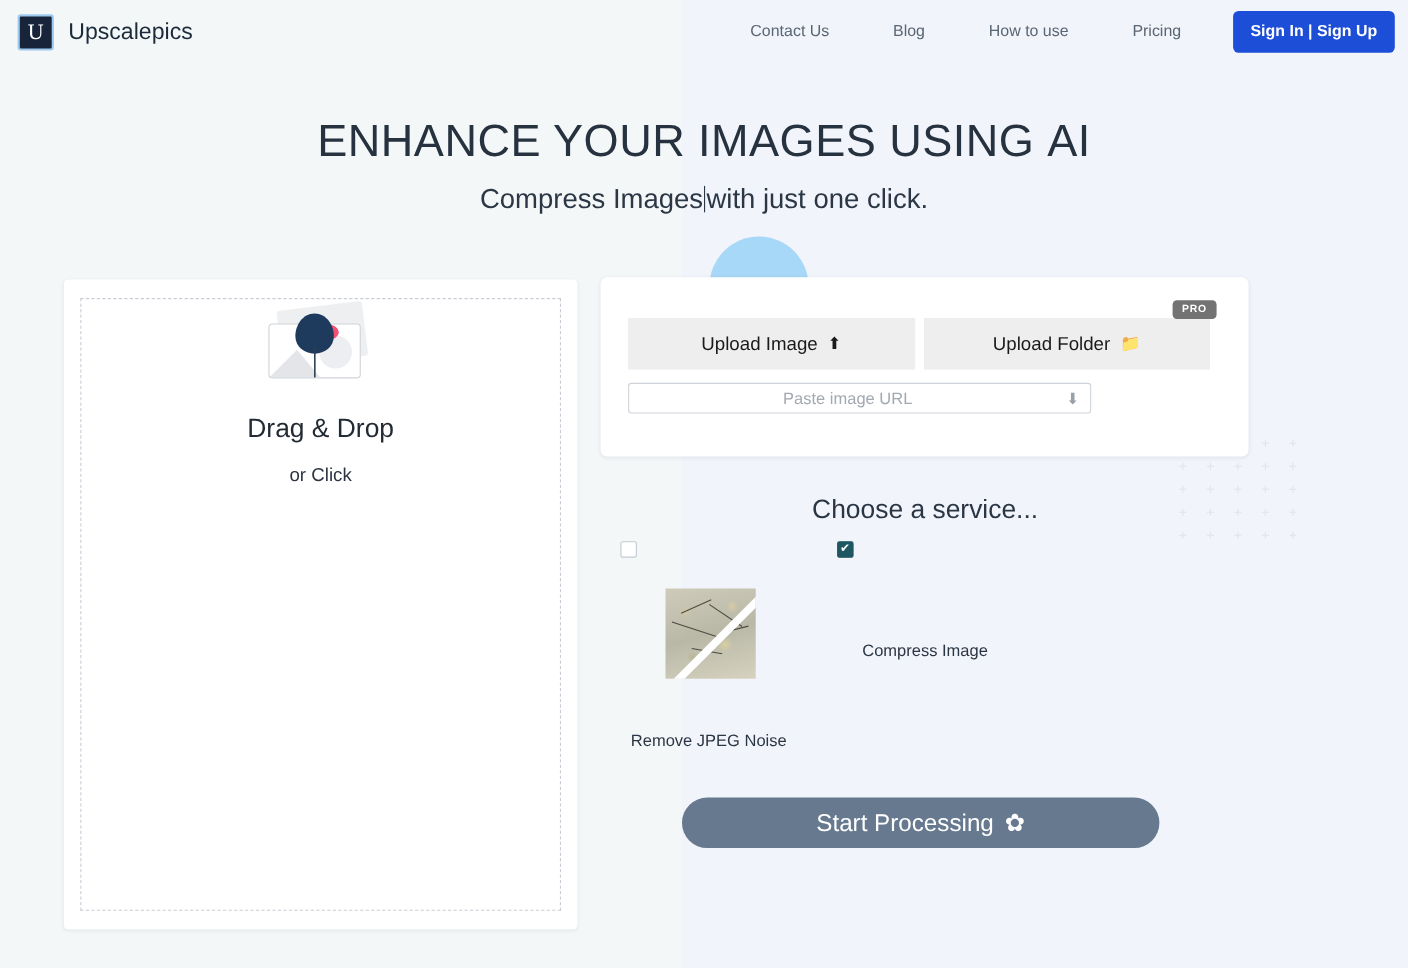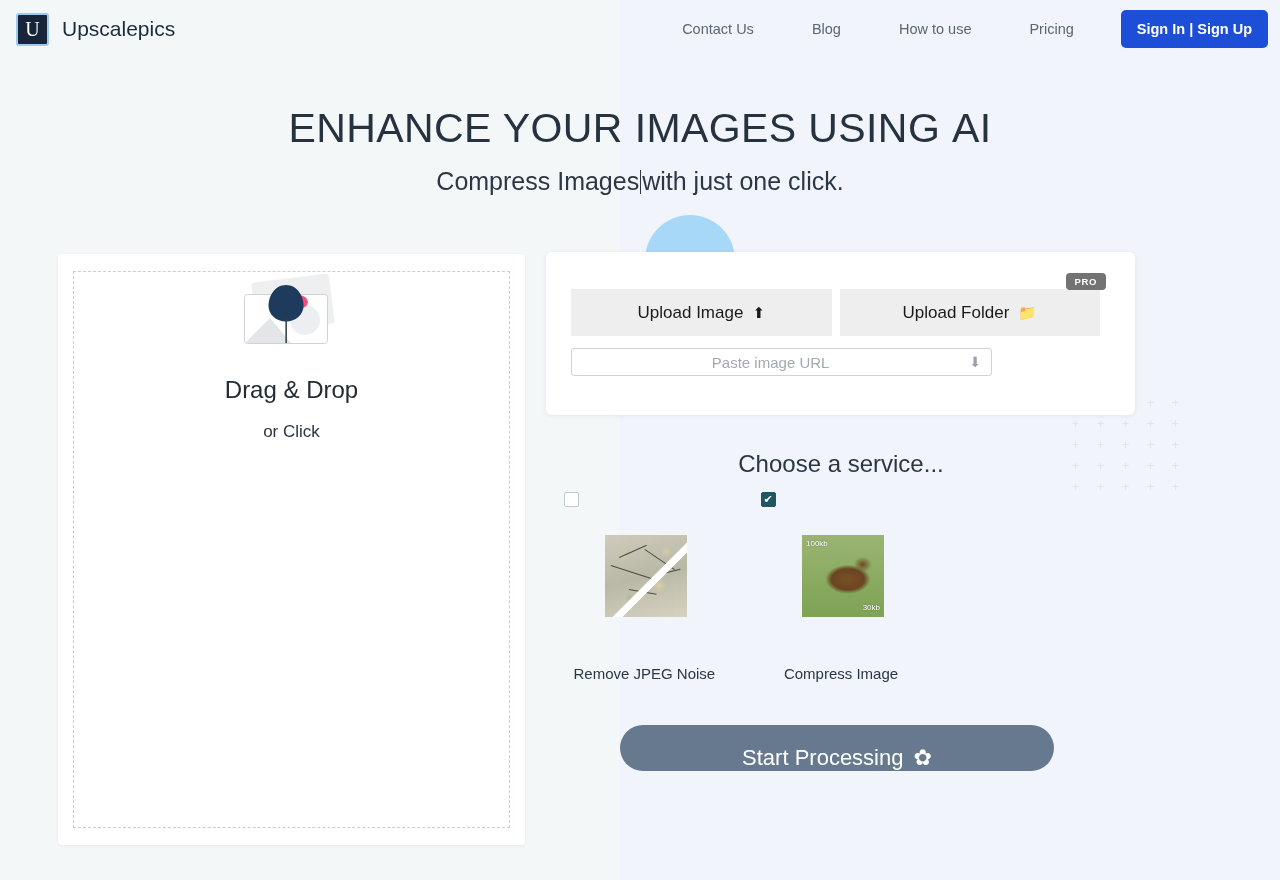--- a/index.html
+++ b/index.html
@@ -404,21 +404,21 @@
     width: 434px; height: 46px;
     background: #67798f;
     color: #ffffff;
     border: none;
     border-radius: 23px;
     font-size: 22px;
     font-weight: 400;
     cursor: pointer;
     z-index: 3;
     display: flex;
-    align-items: flex-end;
+    align-items: center;
     justify-content: center;
     gap: 10px;
     font-family: "Liberation Sans", sans-serif;
   }
 </style>
 </head>
 <body>
 
 <div class="bg-right"></div>
 
@@ -525,26 +525,20 @@
           <div class="diag"></div>
         </div>
       </div>
       <div class="svc-label">Remove JPEG Noise</div>
     </div>
 
     <div class="svc s3">
       <div class="svc-check-row">
         <div class="cbox checked"></div>
       </div>
-      <div class="thumb">
-        <div class="t3">
-          <span class="lbl tl">100kb</span>
-          <span class="lbl br">30kb</span>
-        </div>
-      </div>
       <div class="svc-label">Compress Image</div>
     </div>
 
   </div>
 </section>
 
 <button class="start-btn">
   <span>Start Processing</span>
   <span>✿</span>
 </button>

